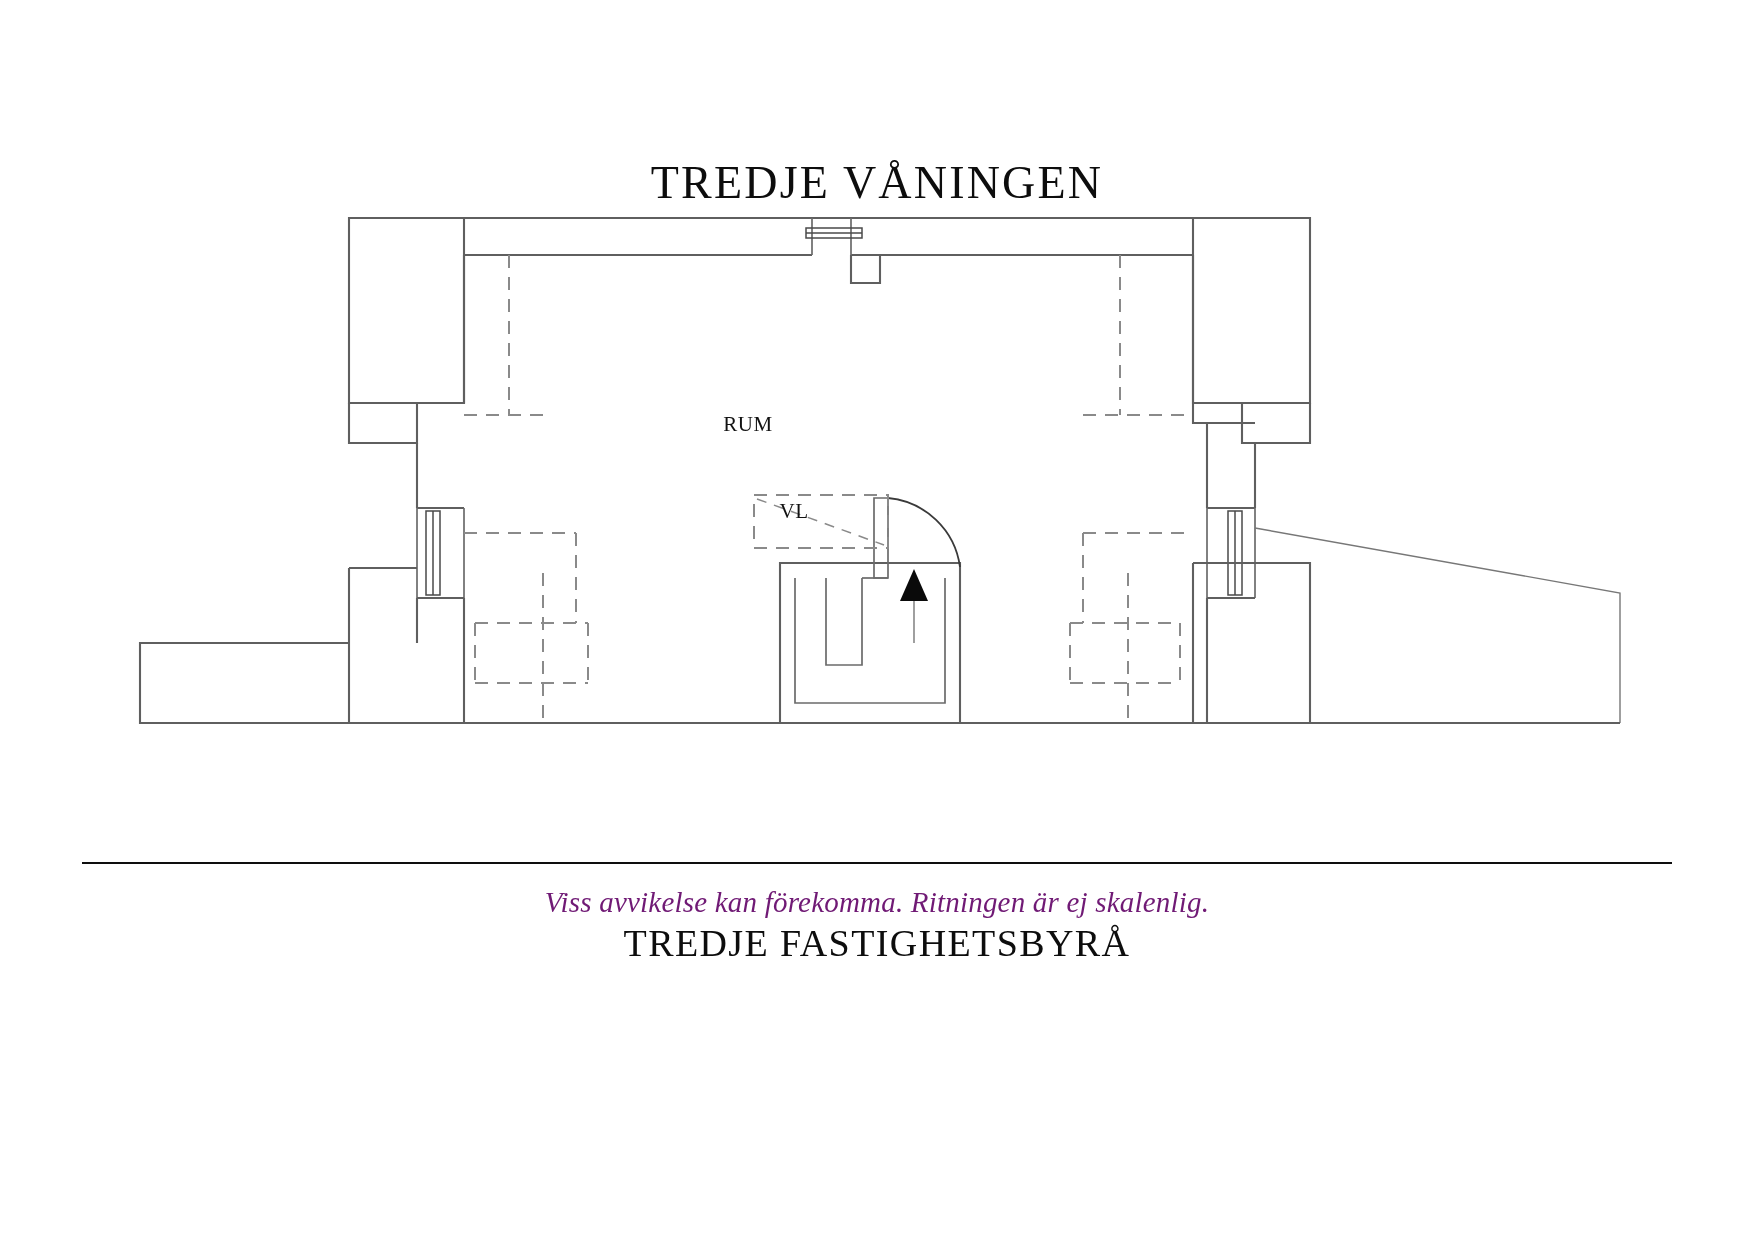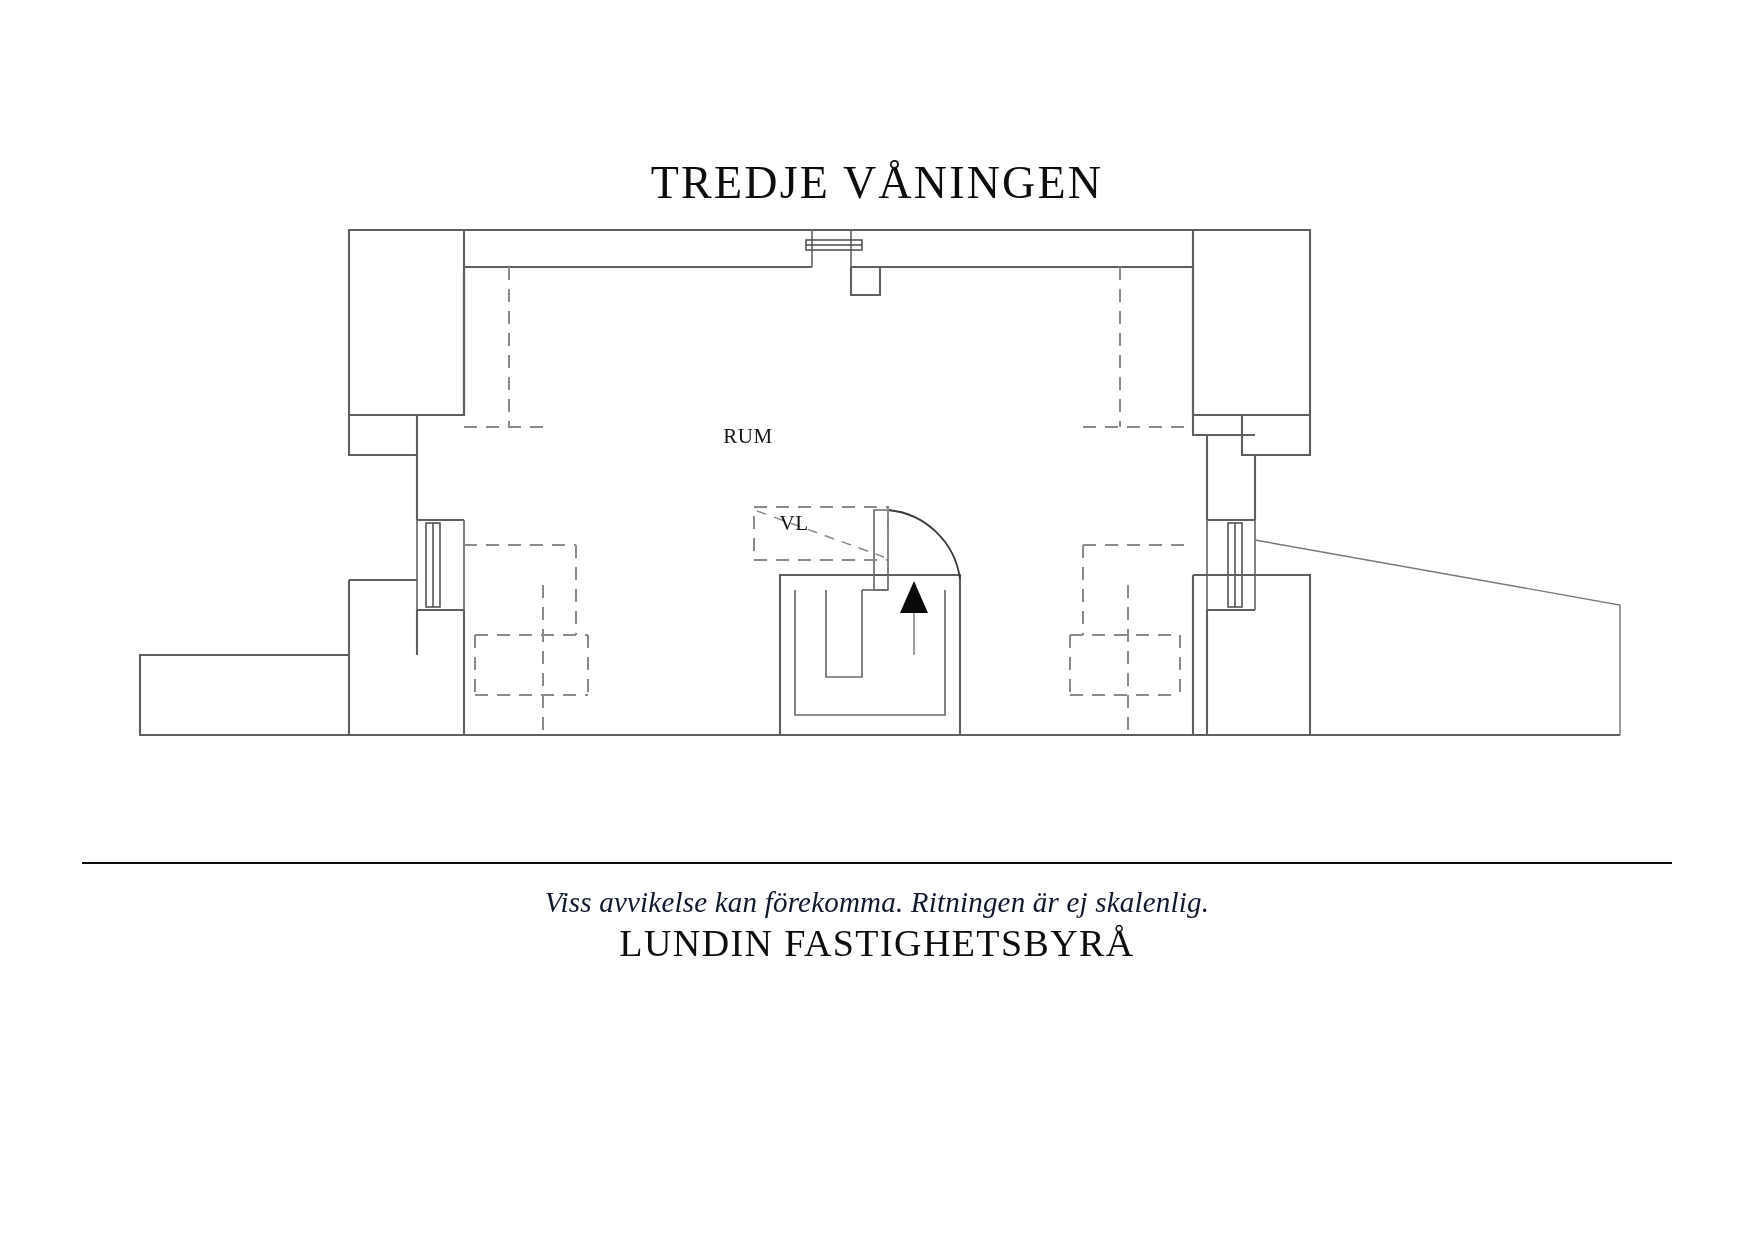--- a/index.html
+++ b/index.html
@@ -30,21 +30,21 @@
     font-family: "Liberation Serif", "DejaVu Serif", serif;
     font-size: 46px;
     font-variant: small-caps;
     letter-spacing: 2.2px;
     font-weight: 400;
     color: #0d0d0d;
     line-height: 1;
   }
   .drawing-wrap {
     position: absolute;
-    top: 215px;
+    top: 203px;
     left: 0;
     width: 1724px;
     height: 620px;
   }
   .drawing-wrap svg {
     display: block;
     width: 1754px;
     height: 620px;
   }
   .rule {
@@ -60,21 +60,21 @@
     left: 0;
     top: 886px;
     width: 1754px;
     text-align: center;
   }
   .footer-note {
     font-family: "Liberation Serif", "DejaVu Serif", serif;
     font-style: italic;
     font-size: 29px;
     letter-spacing: 0.2px;
-    color: #0f172a;
+    color: #701a75;
     line-height: 1.15;
   }
   .footer-brand {
     margin-top: 4px;
     font-family: "Liberation Serif", "DejaVu Serif", serif;
     font-size: 38px;
     font-variant: small-caps;
     letter-spacing: 1.4px;
     color: #0d0d0d;
     line-height: 1.1;
@@ -214,16 +214,16 @@
       <text class="room-label" x="748" y="228" text-anchor="middle">RUM</text>
       <text class="room-label" x="794" y="315" text-anchor="middle">VL</text>
 
     </svg>
   </div>
 
   <div class="rule"></div>
 
   <div class="footer">
     <div class="footer-note">Viss avvikelse kan förekomma. Ritningen är ej skalenlig.</div>
-    <div class="footer-brand">LUNDIN FASTIGHETSBYRÅ</div>
+    <div class="footer-brand">TREDJE FASTIGHETSBYRÅ</div>
   </div>
 
 </div>
 
 </body></html>

